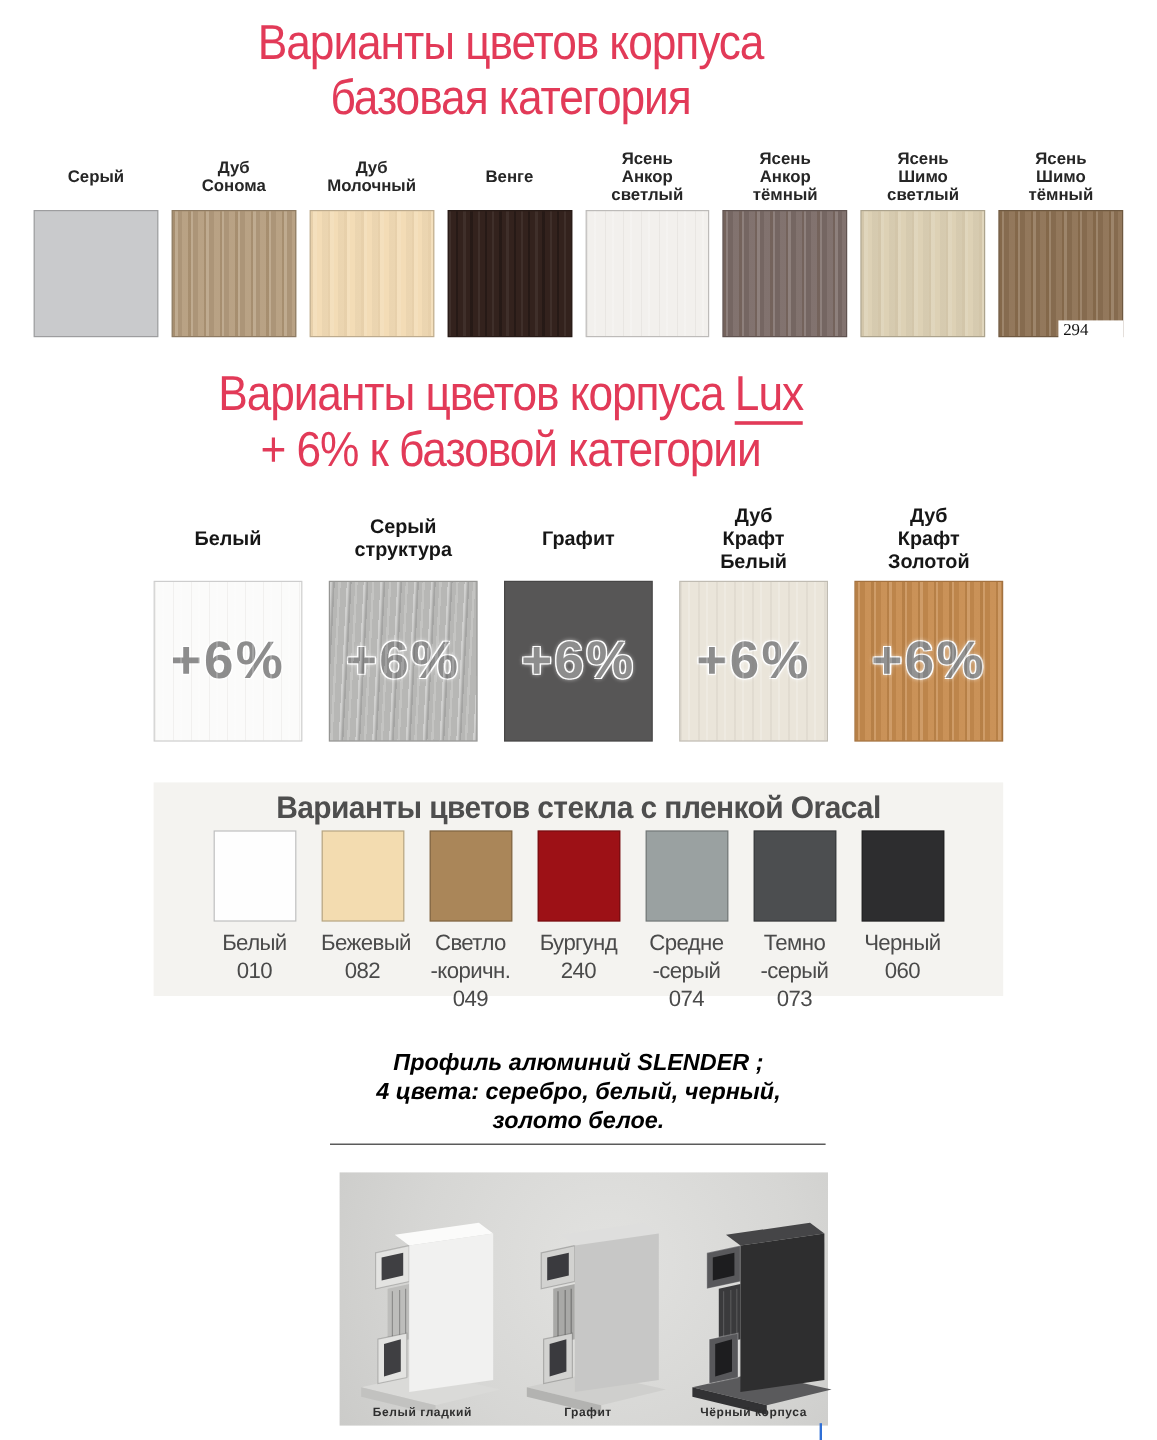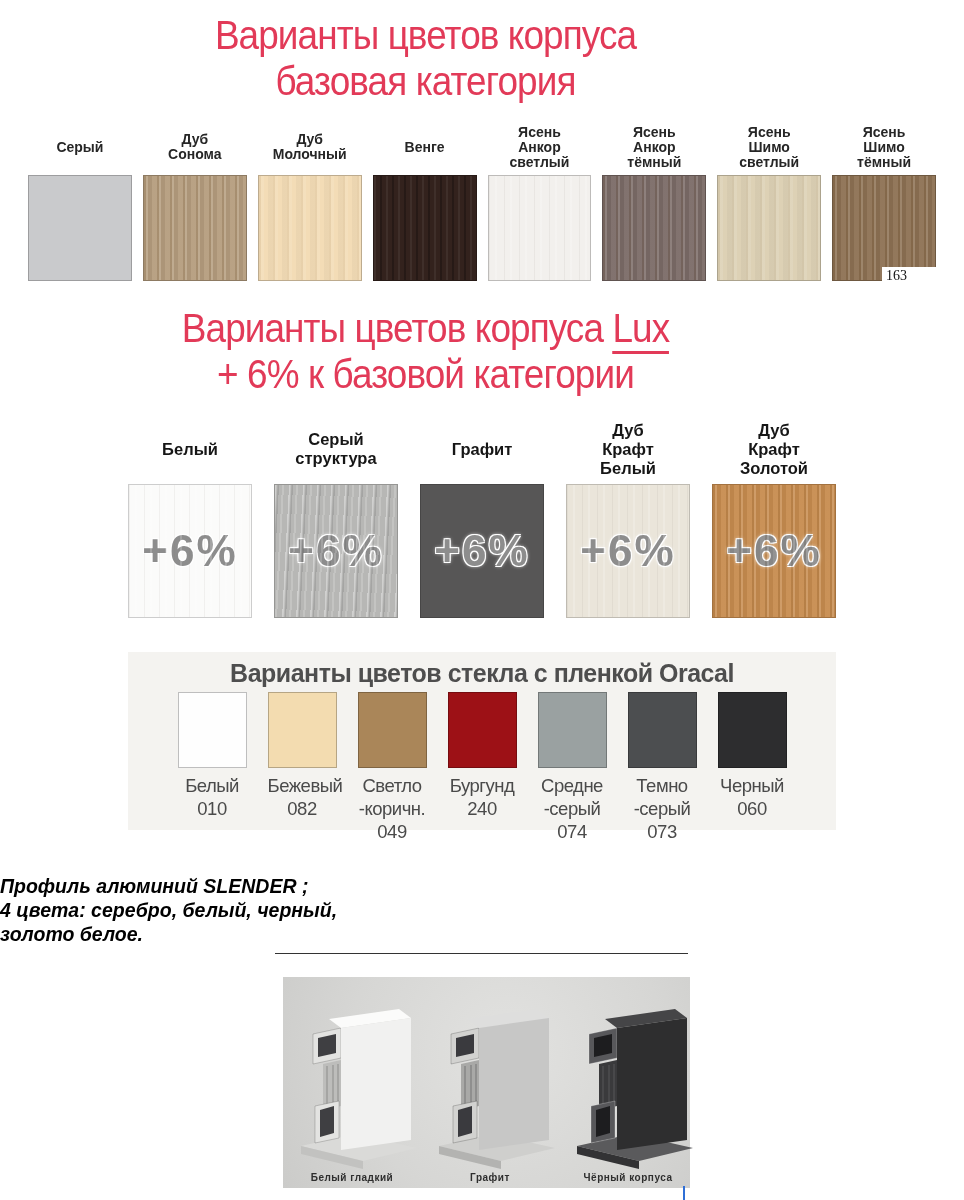--- a/index.html
+++ b/index.html
@@ -62,30 +62,30 @@
   .oracal { position:absolute; left:128px; top:652px; width:708px; height:178px; background:#f4f3f0; }
   .oracal-title { text-align:center; font-size:26px; font-weight:bold; color:#4e4e4e;
     letter-spacing:-0.5px; padding-top:6px; transform:scaleX(0.96); }
   .oracal-row { position:absolute; left:0; top:40px; width:708px; display:flex; gap:21px; justify-content:center; }
   .oracal .cell { width:69px; display:flex; flex-direction:column; }
   .oracal .sw { height:76px; border:1px solid rgba(0,0,0,0.25); }
   .oracal .lbl { margin-top:6px; text-align:center; font-size:18.5px; line-height:23px;
     font-weight:normal; color:#4a4a4a; white-space:pre-line; letter-spacing:-0.5px; }
 
   
-  .profile-text { position:absolute; left:0; top:874px; width:964px; text-align:left;
+  .profile-text { position:absolute; left:0; top:874px; width:964px; text-align:center;
     font-weight:bold; font-style:italic; color:#000; font-size:19.5px; line-height:24px; }
   .divider { position:absolute; left:275px; top:953px; width:413px; height:0;
     border-top:1.6px solid #333; }
 
   
   .photo { position:absolute; left:283px; top:977px; width:407px; height:211px;
     background:radial-gradient(circle at 55% 35%, #e2e2e0 0%, #d6d6d4 60%, #cbcbc9 100%);
     display:flex; }
-  .profile-item { position:relative; flex:1 1 0; display:flex; align-items:center; justify-content:center;padding-left:16px; }
+  .profile-item { position:relative; flex:1 1 0; display:flex; align-items:flex-end; justify-content:center;padding-left:16px; }
   .profile-item svg { margin-top:10px; }
   .photo-label { position:absolute; bottom:5px; left:0; width:100%; text-align:center;
     font-size:10px; font-weight:bold; color:#2e2e2e; letter-spacing:0.5px; }
   .p-white  { --face:#f1f1f0; --top:#fbfbfa; --rim:#e3e3e1; --ribs:#bdbdbb; --plate:#dadad8; --plateDark:#c2c2c0; --hole:#3f3f42; }
   .p-silver { --face:#c7c7c6; --top:#dededd; --rim:#d2d2d0; --ribs:#a9a9a7; --plate:#cfcfcd; --plateDark:#b3b3b1; --hole:#3a3a3e; }
   .p-black  { --face:#2e2e2f; --top:#454547; --rim:#58585b; --ribs:#3a3a3c; --plate:#5a5a5c; --plateDark:#323234; --hole:#1d1d1f; }
 
   .cursor { position:absolute; left:683px; top:1186px; width:2px; height:14px; background:#2f6fd6; }
 </style>
 </head>
@@ -136,21 +136,21 @@
       <div class="sw grain-soft" style="background-color: rgb(221, 209, 181);"></div>
     </div>
     <div class="cell">
       <div class="lbl">Ясень
 Шимо
 тёмный</div>
       <div class="sw grain" style="background-color: rgb(141, 113, 83);"></div>
     </div>
   </div>
 
-  <div class="watermark">163</div>
+  <div class="watermark">294</div>
 
   <div class="big-title t-lux" style="color: rgb(226, 58, 88); text-align: center;">
     <span class="line"><span>Варианты цветов корпуса </span><span class="lux-underline">Lux</span></span>
     <span class="line">+ 6% к базовой категории</span>
   </div>
 
   <div class="row-lux">
     <div class="cell">
       <div class="lbl">Белый</div>
       <div class="sw grain-faint" style="background-color: rgb(251, 251, 250);">

